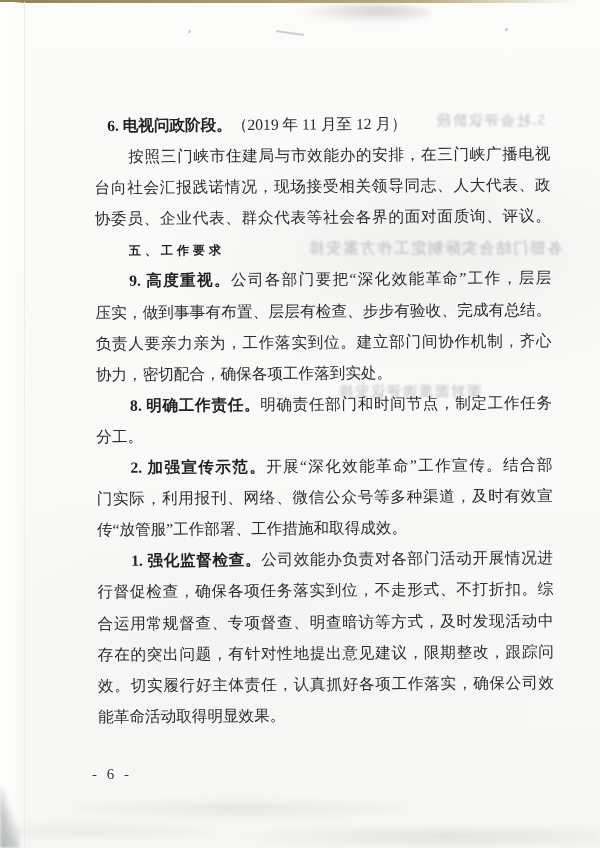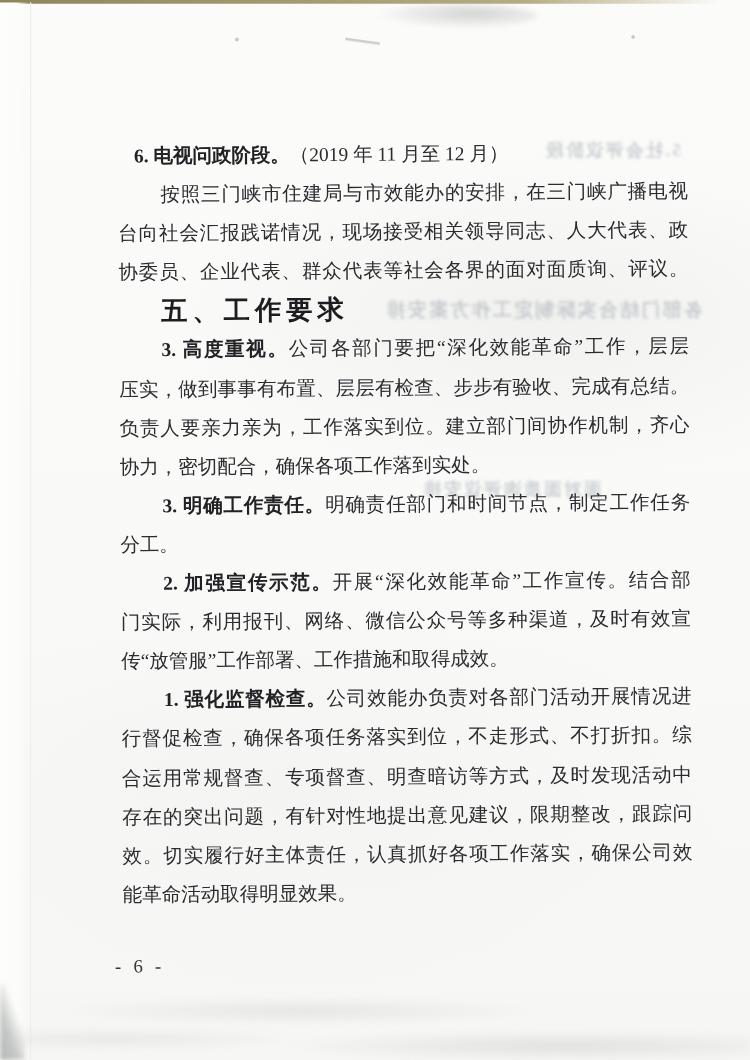--- a/index.html
+++ b/index.html
@@ -76,21 +76,21 @@
     -moz-text-align-last:justify;
     text-align-last:justify;
     text-justify:inter-character;
     overflow:hidden;height:31.1px;
   }
   .line.indent{text-indent:34px;}
   .line.indent-sm{text-indent:13px;}
   .line .b{font-weight:700;color:#222226;}
   .line.hei span{
     font-family:"Liberation Sans","DejaVu Sans",sans-serif;
-    font-weight:700;color:#1d1d21;letter-spacing:4px;font-size:21px;
+    font-weight:700;color:#1d1d21;letter-spacing:4px;font-size:12px;
   }
   .pageno{
     position:absolute;left:92px;top:766px;
     font-size:15px;letter-spacing:3px;color:#37373b;
     transform:rotate(-0.3deg);
   }
 </style>
 </head>
 <body>
 
@@ -109,25 +109,25 @@
       <div class="speck" style="left: 188px; top: 30px;"></div>
       <div class="speck" style="left: 505px; top: 28px;"></div>
     </div>
 
   <div class="doc">
       <div class="line indent-sm"><span class="b">6. 电视问政阶段。</span><span>（2019 年 11 月至 12 月）</span></div>
       <div class="line indent fill"><span>按照三门峡市住建局与市效能办的安排，在三门峡广播电视</span></div>
       <div class="line fill"><span>台向社会汇报践诺情况，现场接受相关领导同志、人大代表、政</span></div>
       <div class="line fill"><span>协委员、企业代表、群众代表等社会各界的面对面质询、评议。</span></div>
       <div class="line indent hei"><span class="b">五、工作要求</span></div>
-      <div class="line indent fill"><span class="b">3. 高度重视。</span><span>公司各部门要把“深化效能革命”工作，层层</span></div>
+      <div class="line indent fill"><span class="b">9. 高度重视。</span><span>公司各部门要把“深化效能革命”工作，层层</span></div>
       <div class="line fill"><span>压实，做到事事有布置、层层有检查、步步有验收、完成有总结。</span></div>
       <div class="line fill"><span>负责人要亲力亲为，工作落实到位。建立部门间协作机制，齐心</span></div>
       <div class="line"><span>协力，密切配合，确保各项工作落到实处。</span></div>
-      <div class="line indent fill"><span class="b">3. 明确工作责任。</span><span>明确责任部门和时间节点，制定工作任务</span></div>
+      <div class="line indent fill"><span class="b">8. 明确工作责任。</span><span>明确责任部门和时间节点，制定工作任务</span></div>
       <div class="line"><span>分工。</span></div>
       <div class="line indent fill"><span class="b">2. 加强宣传示范。</span><span>开展“深化效能革命”工作宣传。结合部</span></div>
       <div class="line fill"><span>门实际，利用报刊、网络、微信公众号等多种渠道，及时有效宣</span></div>
       <div class="line"><span>传“放管服”工作部署、工作措施和取得成效。</span></div>
       <div class="line indent fill"><span class="b">1. 强化监督检查。</span><span>公司效能办负责对各部门活动开展情况进</span></div>
       <div class="line fill"><span>行督促检查，确保各项任务落实到位，不走形式、不打折扣。综</span></div>
       <div class="line fill"><span>合运用常规督查、专项督查、明查暗访等方式，及时发现活动中</span></div>
       <div class="line fill"><span>存在的突出问题，有针对性地提出意见建议，限期整改，跟踪问</span></div>
       <div class="line fill"><span>效。切实履行好主体责任，认真抓好各项工作落实，确保公司效</span></div>
       <div class="line"><span>能革命活动取得明显效果。</span></div>

